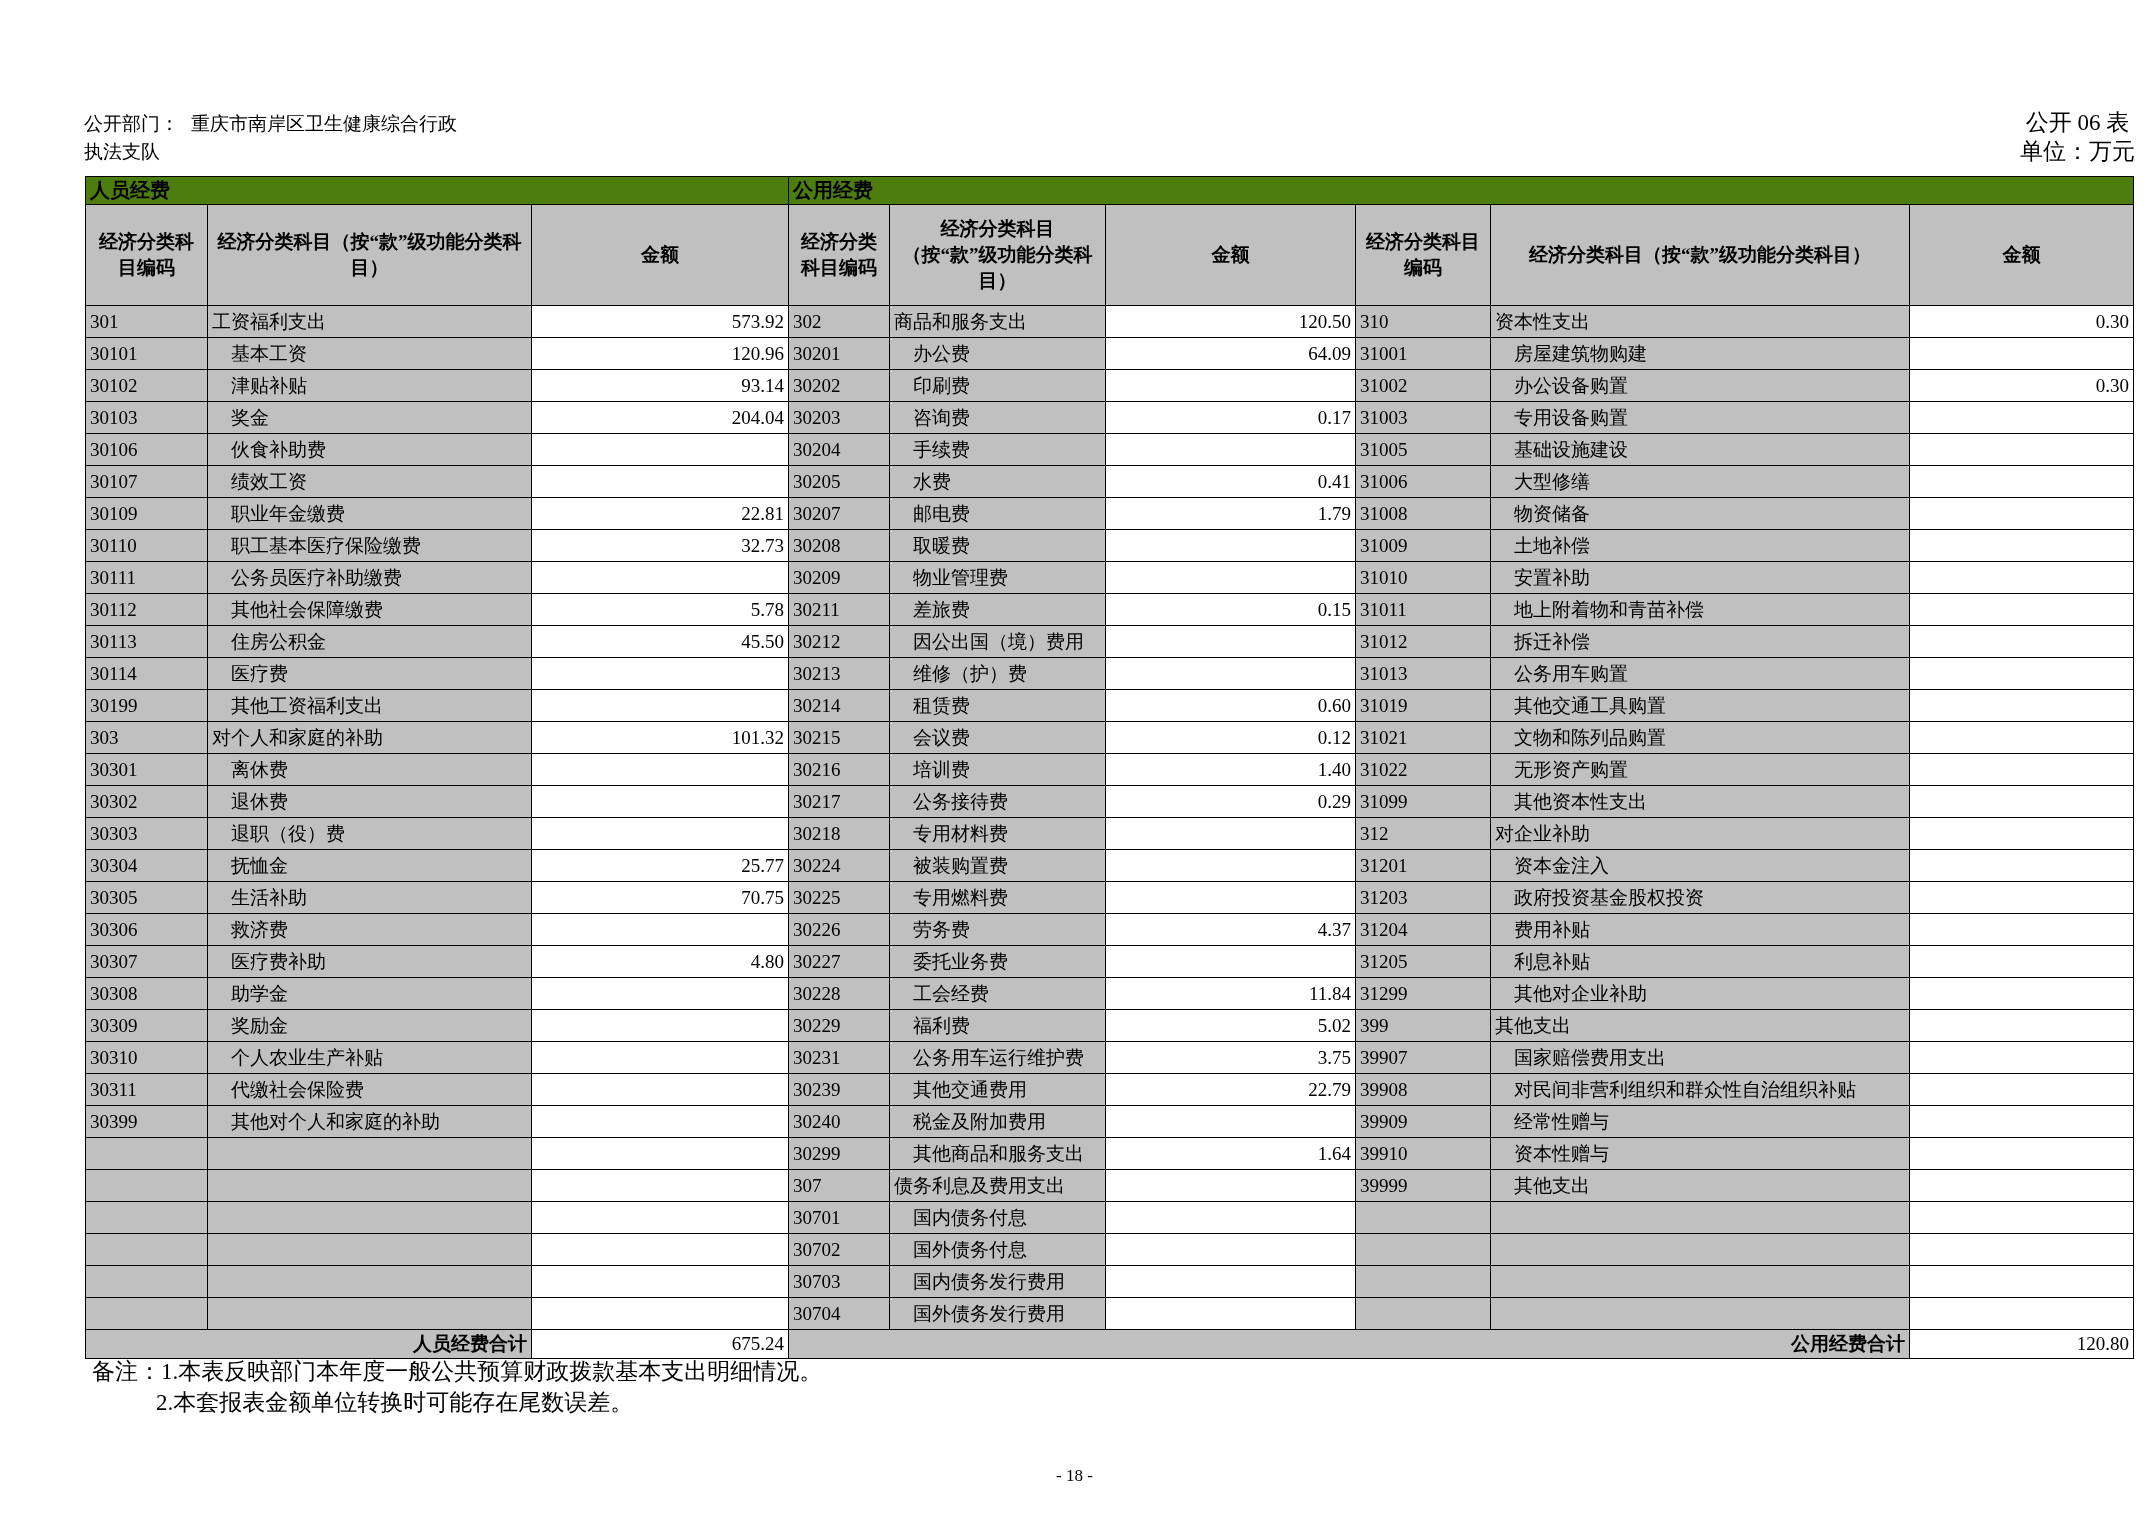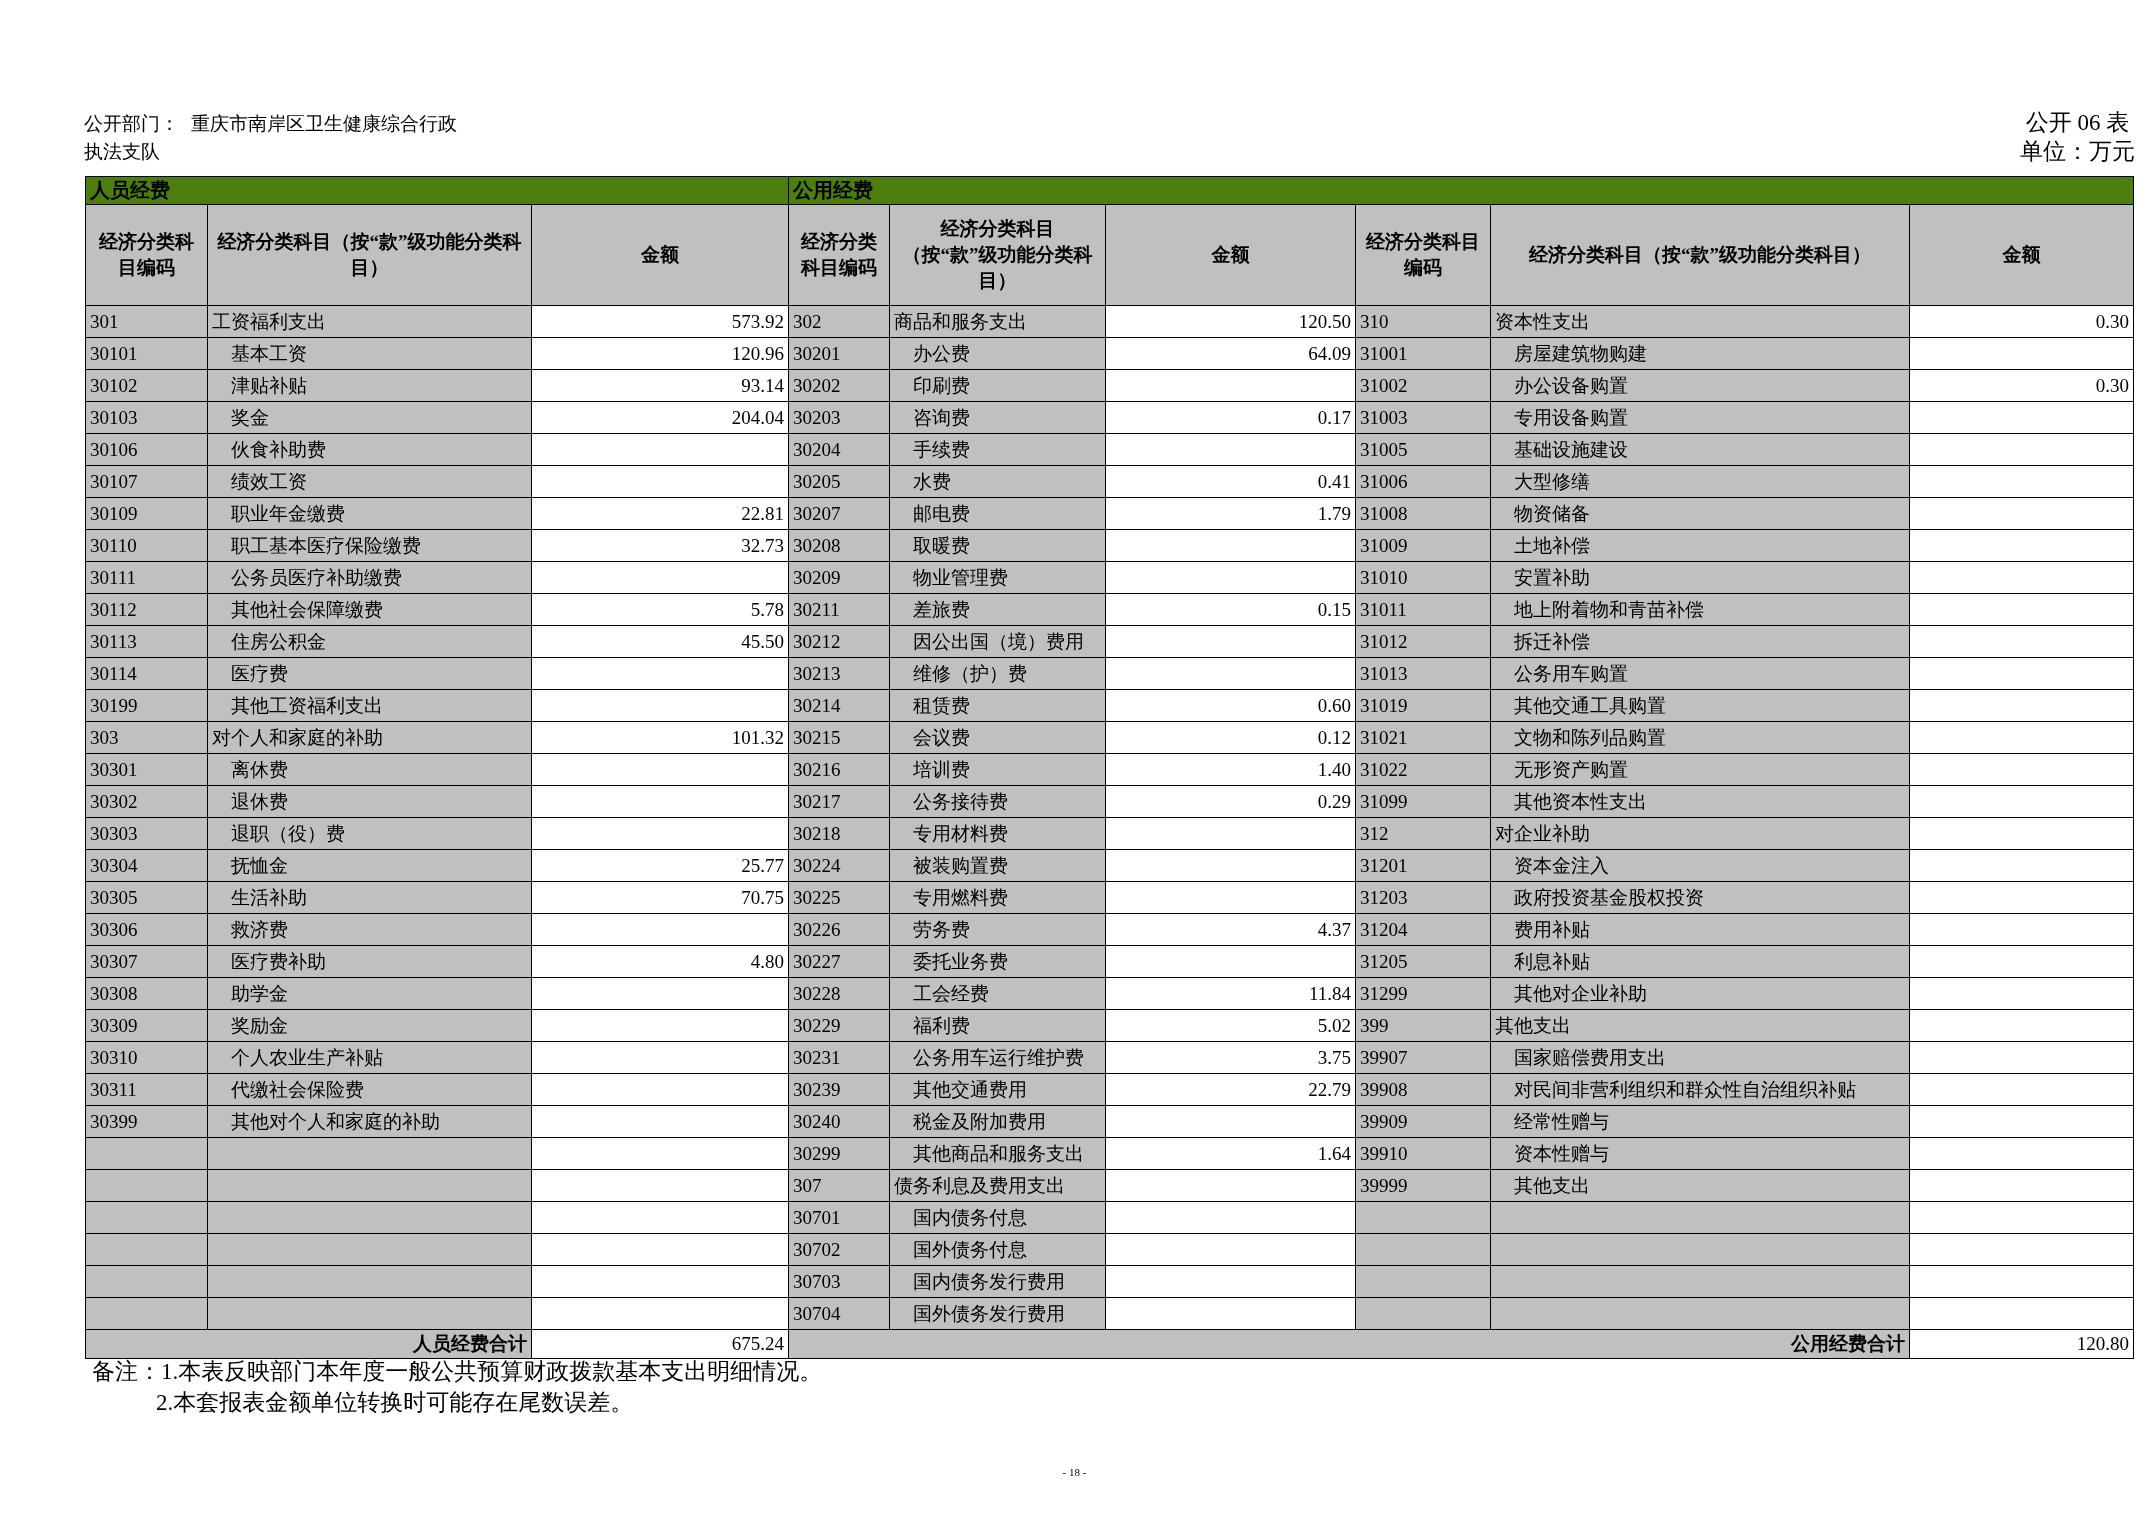--- a/index.html
+++ b/index.html
@@ -60,21 +60,21 @@
   tr.total-row td.amt{height:28px;}
 
   .notes{
     position:absolute;left:92px;top:1356px;
     font-size:23px;line-height:31px;
   }
   .note-indent{padding-left:64px;}
 
   .page-number{
     position:absolute;left:0;top:1466px;width:100%;
-    text-align:center;font-size:11px;
+    text-align:center;font-size:17px;
   }
 </style>
 </head>
 <body>
 
 <div class="sheet">
 
 
   <div class="dept">
     <span class="dept-label">公开部门：</span><span>重庆市南岸区卫生健康综合行政执法支队</span>

